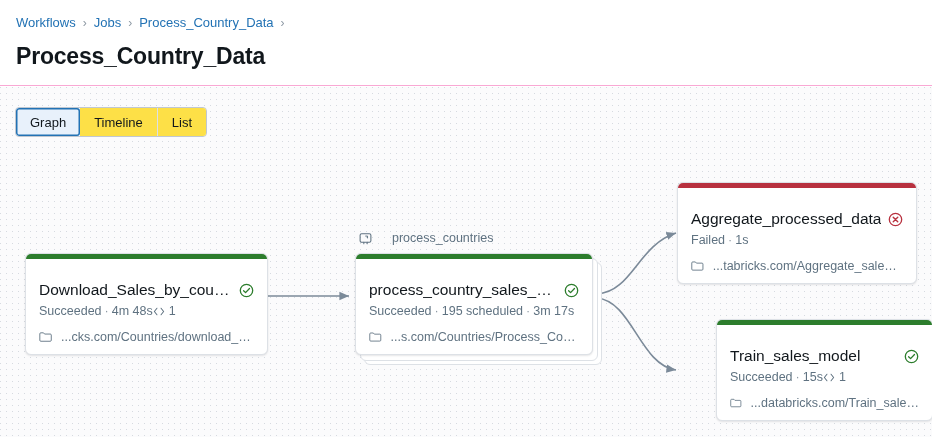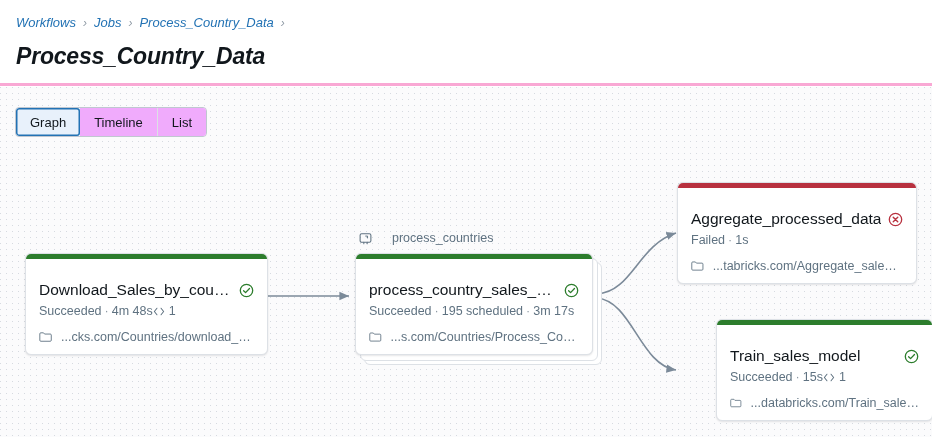--- a/index.html
+++ b/index.html
@@ -10,23 +10,22 @@
     font-family: "Liberation Sans", sans-serif;
     background: #ffffff;
     color: #11171c;
     -webkit-font-smoothing: antialiased;
   }
 
   
   .header {
     position: absolute; left: 0; top: 0; width: 932px; height: 86px;
     background: #ffffff;
-    border-bottom: 3px solid #f9a8d4;
+    border-bottom: 1px solid #f9a8d4;
     padding: 14px 16px 0 16px;
-    font-style: italic;
   }
   .breadcrumb {
     display: flex; align-items: center; gap: 7px;
     font-size: 13px; line-height: 16px;
     height: 17px;
   }
   .crumb {
     color: #2272b4;
     text-decoration: none;
     cursor: pointer;
@@ -65,21 +64,21 @@
     border-radius: 4px;
     overflow: hidden;
     z-index: 6;
   }
   .tab {
     display: flex; align-items: center; justify-content: center;
     font-size: 13px;
     color: #11171c;
     padding: 0 14px;
     cursor: pointer;
-    background: #f0abfc;
+    background: #fde047;
     border-right: 1px solid #dce0e5;
     height: 100%;
     white-space: nowrap;
   }
   .tab:last-child { border-right: none; }
   .tab.active {
     background: #e8f1fb;
     color: #11171c;
     font-weight: normal;
     box-shadow: inset 0 0 0 1.5px #2272b4;

